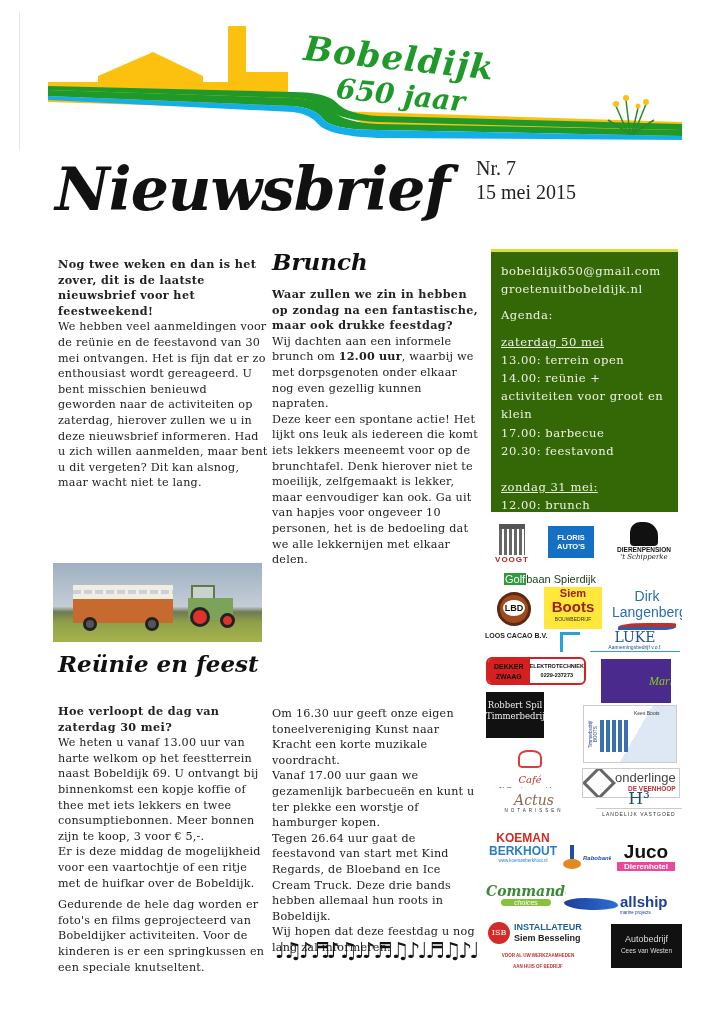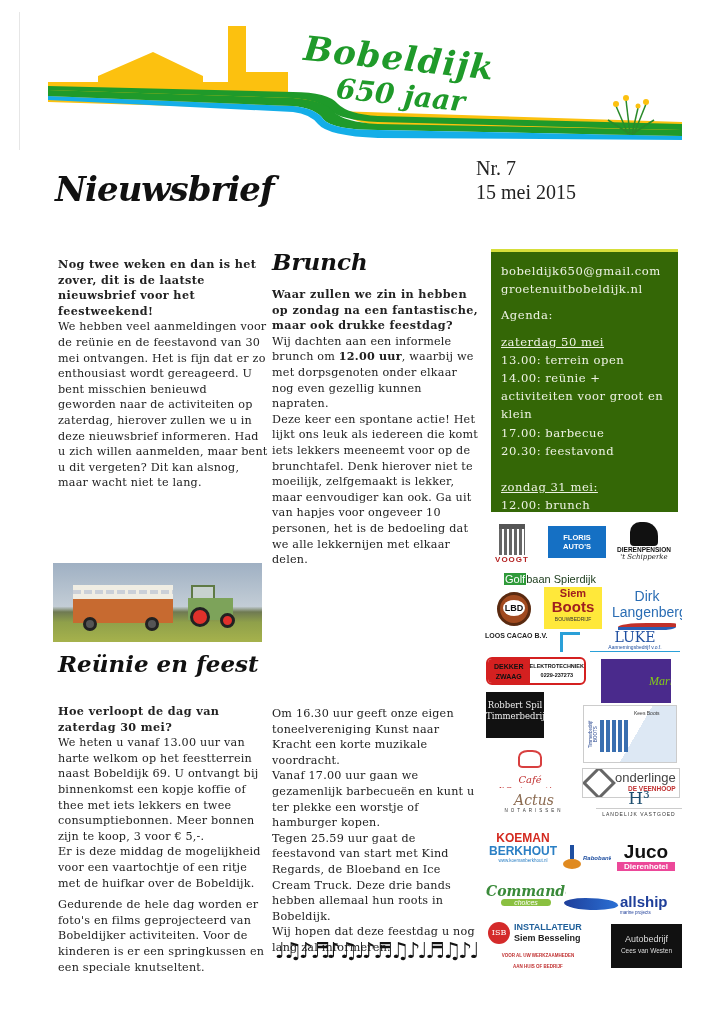--- a/index.html
+++ b/index.html
@@ -9,21 +9,21 @@
   .leftline { left: 19px; top: 12px; width: 1px; height: 138px; background: #e6e6e6; }
 
   
   .banner { left: 48px; top: 20px; width: 634px; height: 120px; }
   .banner-title { position: absolute; left: 258px; top: 8px; font-family: "DejaVu Serif", serif; font-style: italic; font-weight: bold;
                   color: #1f9a2a; font-size: 34px; letter-spacing: 1px; transform: rotate(6deg); transform-origin: left top; }
   .banner-sub { position: absolute; left: 290px; top: 52px; font-family: "DejaVu Serif", serif; font-style: italic; font-weight: bold;
                 color: #1f9a2a; font-size: 28px; transform: rotate(6deg); transform-origin: left top; }
 
   
-  .nb-title { left: 55px; top: 169px; font-family: "DejaVu Serif", serif; font-style: italic; font-weight: bold; font-size: 34px; color: #111; letter-spacing: -1px; }
+  .nb-title { left: 55px; top: 154px; font-family: "DejaVu Serif", serif; font-style: italic; font-weight: bold; font-size: 60px; color: #111; letter-spacing: -1px; }
   .issue { left: 476px; top: 156px; font-family: "Liberation Serif", serif; font-size: 20px; line-height: 24px; color: #222; }
 
   .col { font-family: "DejaVu Serif", serif; font-size: 11.2px; line-height: 15.6px; color: #222; letter-spacing: 0.2px; }
   .col p { margin: 0; }
   .col .lead { font-weight: bold; letter-spacing: 0.4px; }
   .col .gap { height: 6px; }
 
   .c1 { left: 58px; top: 257px; width: 210px; }
   .c2 { left: 272px; top: 287px; width: 210px; }
   .script-h { font-family: "DejaVu Serif", serif; font-style: italic; font-weight: bold; font-size: 23px; color: #111; }
@@ -117,21 +117,21 @@
 <div class="abs col c3">
   <p class="lead">Hoe verloopt de dag van zaterdag 30 mei?</p>
   <p>We heten u vanaf 13.00 uur van harte welkom op het feestterrein naast Bobeldijk 69. U ontvangt bij binnenkomst een kopje koffie of thee met iets lekkers en twee consumptiebonnen. Meer bonnen zijn te koop, 3 voor € 5,-.</p>
   <p>Er is deze middag de mogelijkheid voor een vaartochtje of een ritje met de huifkar over de Bobeldijk.</p>
   <div class="gap"></div>
   <p>Gedurende de hele dag worden er foto's en films geprojecteerd van Bobeldijker activiteiten. Voor de kinderen is er een springkussen en een speciale knutseltent.</p>
 </div>
 <div class="abs col c4">
   <p>Om 16.30 uur geeft onze eigen toneelvereniging Kunst naar Kracht een korte muzikale voordracht.</p>
   <p>Vanaf 17.00 uur gaan we gezamenlijk barbecueën en kunt u ter plekke een worstje of hamburger kopen.</p>
-  <p>Tegen 25.59 uur gaat de feestavond van start met Kind Regards, de Bloeband en Ice Cream Truck. Deze drie bands hebben allemaal hun roots in Bobeldijk.</p>
+  <p>Tegen 26.64 uur gaat de feestavond van start met Kind Regards, de Bloeband en Ice Cream Truck. Deze drie bands hebben allemaal hun roots in Bobeldijk.</p>
   <p>Wij hopen dat deze feestdag u nog lang zal informeren.</p>
 </div>
 <div class="abs notes">♩♫♪♬♪♫♩♪♬♫♪♩♬♫♪♩</div>
 
 <div class="abs side">
   <p>bobeldijk650@gmail.com</p>
   <p>groetenuitbobeldijk.nl</p>
   <div class="sp"></div>
   <p>Agenda:</p>
   <div class="sp"></div>
@@ -144,21 +144,21 @@
   <p class="u">zondag 31 mei:</p>
   <p>12.00: brunch</p>
 </div>
 
 <div class="spons">
 
   <div class="lg" style="left:490px;top:524px;width:44px;height:46px;">
     <div style="margin:0 auto;width:26px;height:26px;background:repeating-linear-gradient(90deg,#666 0 3px,#fff 3px 5px);border-top:5px solid #555;"></div>
     <div style="font-size:8px;font-weight:bold;color:#b32020;letter-spacing:1px;">VOOGT</div>
   </div>
-  <div class="lg" style="left:548px;top:526px;width:58px;height:32px;background:#1570c4;color:#fff;font-size:7.5px;font-weight:bold;padding:7px 8px;line-height:9px;">FLORIS AUTO'S</div>
+  <div class="lg" style="left:548px;top:526px;width:46px;height:32px;background:#1570c4;color:#fff;font-size:7.5px;font-weight:bold;padding:7px 8px;line-height:9px;">FLORIS AUTO'S</div>
   <div class="lg" style="left:612px;top:522px;width:64px;height:48px;">
     <div style="margin:0 auto;width:28px;height:24px;background:#111;border-radius:10px 14px 4px 4px;"></div>
     <div style="font-size:6.5px;font-weight:bold;color:#111;">DIERENPENSION</div>
     <div style="font-size:7px;font-style:italic;color:#222;font-family:'DejaVu Serif',serif;">'t Schipperke</div>
   </div>
   <div class="lg" style="left:504px;top:573px;width:100px;height:14px;font-size:11px;text-align:left;"><span style="background:#2f9a3a;color:#fff;padding:0 1px;">Golf</span><span style="color:#1a3a1a;">baan Spierdijk</span></div>
 
   <div class="lg" style="left:497px;top:592px;width:34px;height:34px;border-radius:50%;background:#a14a1f;border:3px solid #5a2a10;">
     <div style="margin:5px auto 0;width:22px;height:16px;background:#fff;border-radius:50%;font-size:9px;font-weight:bold;color:#111;line-height:16px;">LBD</div>
   </div>

